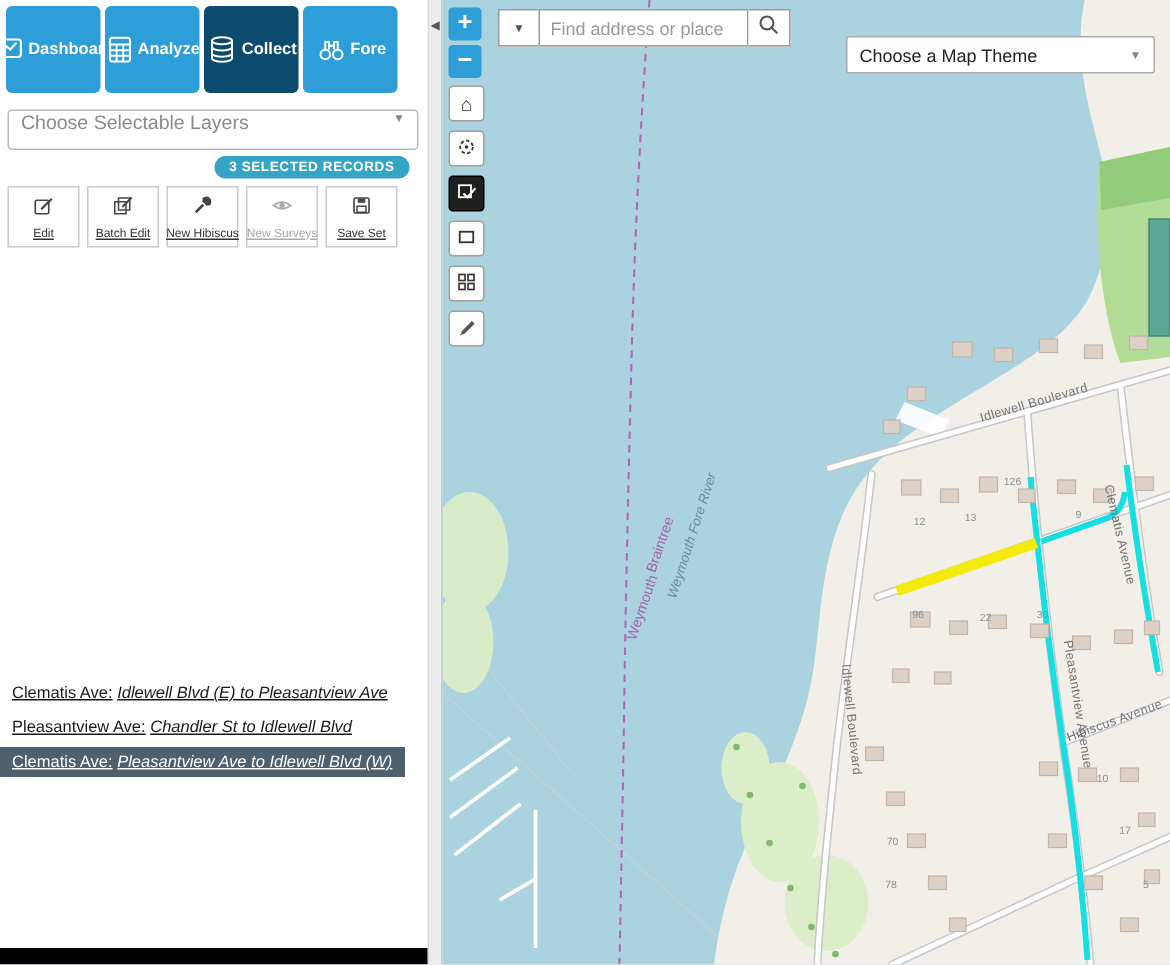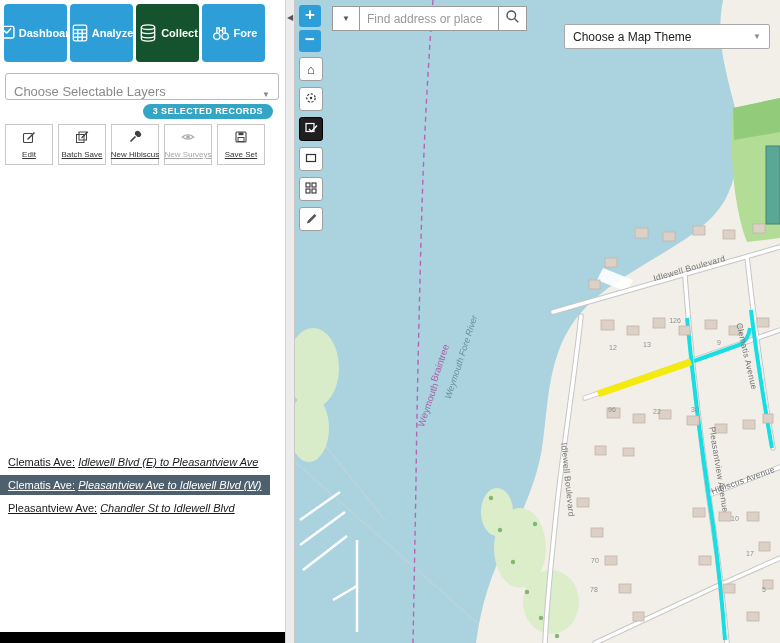--- a/index.html
+++ b/index.html
@@ -3,25 +3,25 @@
 <meta charset="utf-8">
 <style>
   * { margin:0; padding:0; box-sizing:border-box; }
   html,body { width:780px; height:643px; overflow:hidden; font-family:"Liberation Sans",sans-serif; background:#fff; }
   .app { display:flex; width:780px; height:643px; }
 
   
   .sidebar { position:relative; width:285px; height:643px; background:#fff; flex:none; }
   .tabs { display:flex; gap:3px; padding:4px 0 0 4px; }
   .tab { width:63px; height:58px; background:#2e9ed9; border-radius:4px; display:flex; flex-direction:row; align-items:center; justify-content:center; gap:2px; cursor:pointer; }
-  .tab.active { background:#14532d; }
+  .tab.active { background:#0c4a6e; }
   .tab-label { color:#fff; font-size:11px; font-weight:bold; }
   .tab svg { display:block; }
 
-  .layers-dd { margin:11px 6px 0 5px; height:27px; border:1px solid #b9b9b9; border-radius:3px; display:flex; align-items:flex-end; justify-content:space-between; padding:0 8px; color:#8a8a8a; font-size:13px; background:#fff; cursor:pointer; }
+  .layers-dd { margin:11px 6px 0 5px; height:27px; border:1px solid #b9b9b9; border-radius:3px; display:flex; align-items:flex-start; justify-content:space-between; padding:0 8px; color:#8a8a8a; font-size:13px; background:#fff; cursor:pointer; }
   .dd-caret { color:#888; font-size:8px; }
 
   .badge-row { display:flex; justify-content:flex-end; padding:4px 12px 0; }
   .badge { background:#35a5c6; color:#fff; font-size:9px; font-weight:bold; padding:2px 10px 3px; border-radius:9px; letter-spacing:.4px; }
 
   .tbar { display:flex; gap:5px; padding:5px 0 0 5px; }
   .tbtn { width:48px; height:41px; border:1px solid #c9c9c9; background:#fff; display:flex; flex-direction:column; align-items:center; justify-content:center; gap:2px; cursor:pointer; }
   .tbtn-label { font-size:8px; color:#333; text-decoration:underline; white-space:nowrap; }
   .tbtn.disabled .tbtn-label { color:#a8a8a8; }
 
@@ -132,21 +132,21 @@
         <span class="tbtn-label">Edit</span>
       </div>
       <div class="tbtn">
         <span>
           <svg width="14" height="14" viewBox="0 0 14 14" fill="none" stroke="#444" stroke-width="1">
             <rect x="1.5" y="4.5" width="7.5" height="8"></rect>
             <rect x="4" y="2" width="7.5" height="8"></rect>
             <path d="M6.5 8 L12.8 1.7" stroke-width="1.4"></path>
           </svg>
         </span>
-        <span class="tbtn-label">Batch Save</span>
+        <span class="tbtn-label">Batch Edit</span>
       </div>
       <div class="tbtn">
         <span>
           <svg width="14" height="14" viewBox="0 0 14 14" fill="none">
             <path d="M2.5 11.5 L7.5 6.5" stroke="#444" stroke-width="1.7"></path>
             <path d="M7 2.2 a3.4 3.4 0 1 1 4.8 4.8 L9.5 7 L7 4.5 Z" fill="#444"></path>
           </svg>
         </span>
         <span class="tbtn-label">New Hibiscus</span>
       </div>
@@ -169,27 +169,27 @@
         </span>
         <span class="tbtn-label">Save Set</span>
       </div>
     </div>
 
     <div class="records">
       <div class="record">
         <span class="st">Clematis Ave:</span>
         <span class="seg">Idlewell Blvd (E) to Pleasantview Ave</span>
       </div>
+      <div class="record">
+        <span class="st">Pleasantview Ave:</span>
+        <span class="seg">Chandler St to Idlewell Blvd</span>
+      </div>
       <div class="record selected">
         <span class="st">Clematis Ave:</span>
         <span class="seg">Pleasantview Ave to Idlewell Blvd (W)</span>
-      </div>
-      <div class="record">
-        <span class="st">Pleasantview Ave:</span>
-        <span class="seg">Chandler St to Idlewell Blvd</span>
       </div>
     </div>
 
     <div class="bottom-bar"></div>
   </div>
 
   <div class="divider">
     <span class="collapse-arrow">◀</span>
   </div>
 

